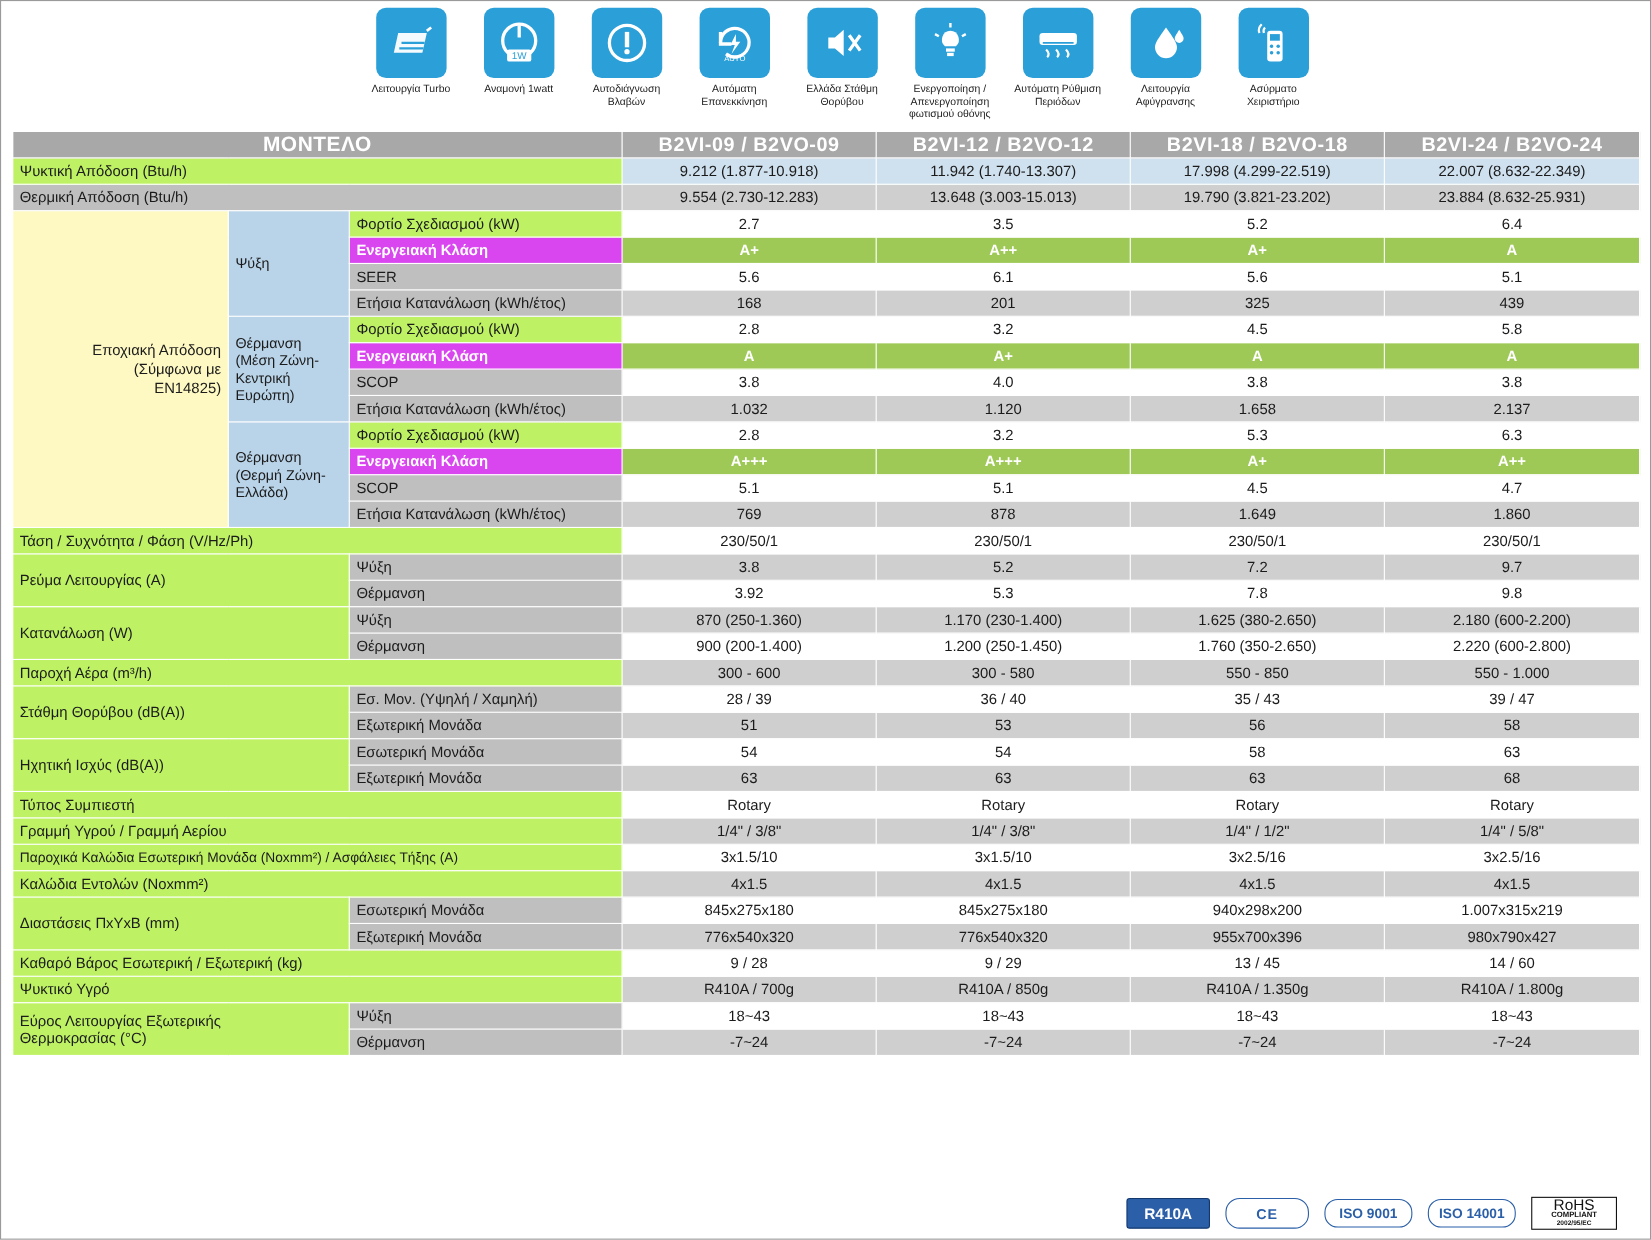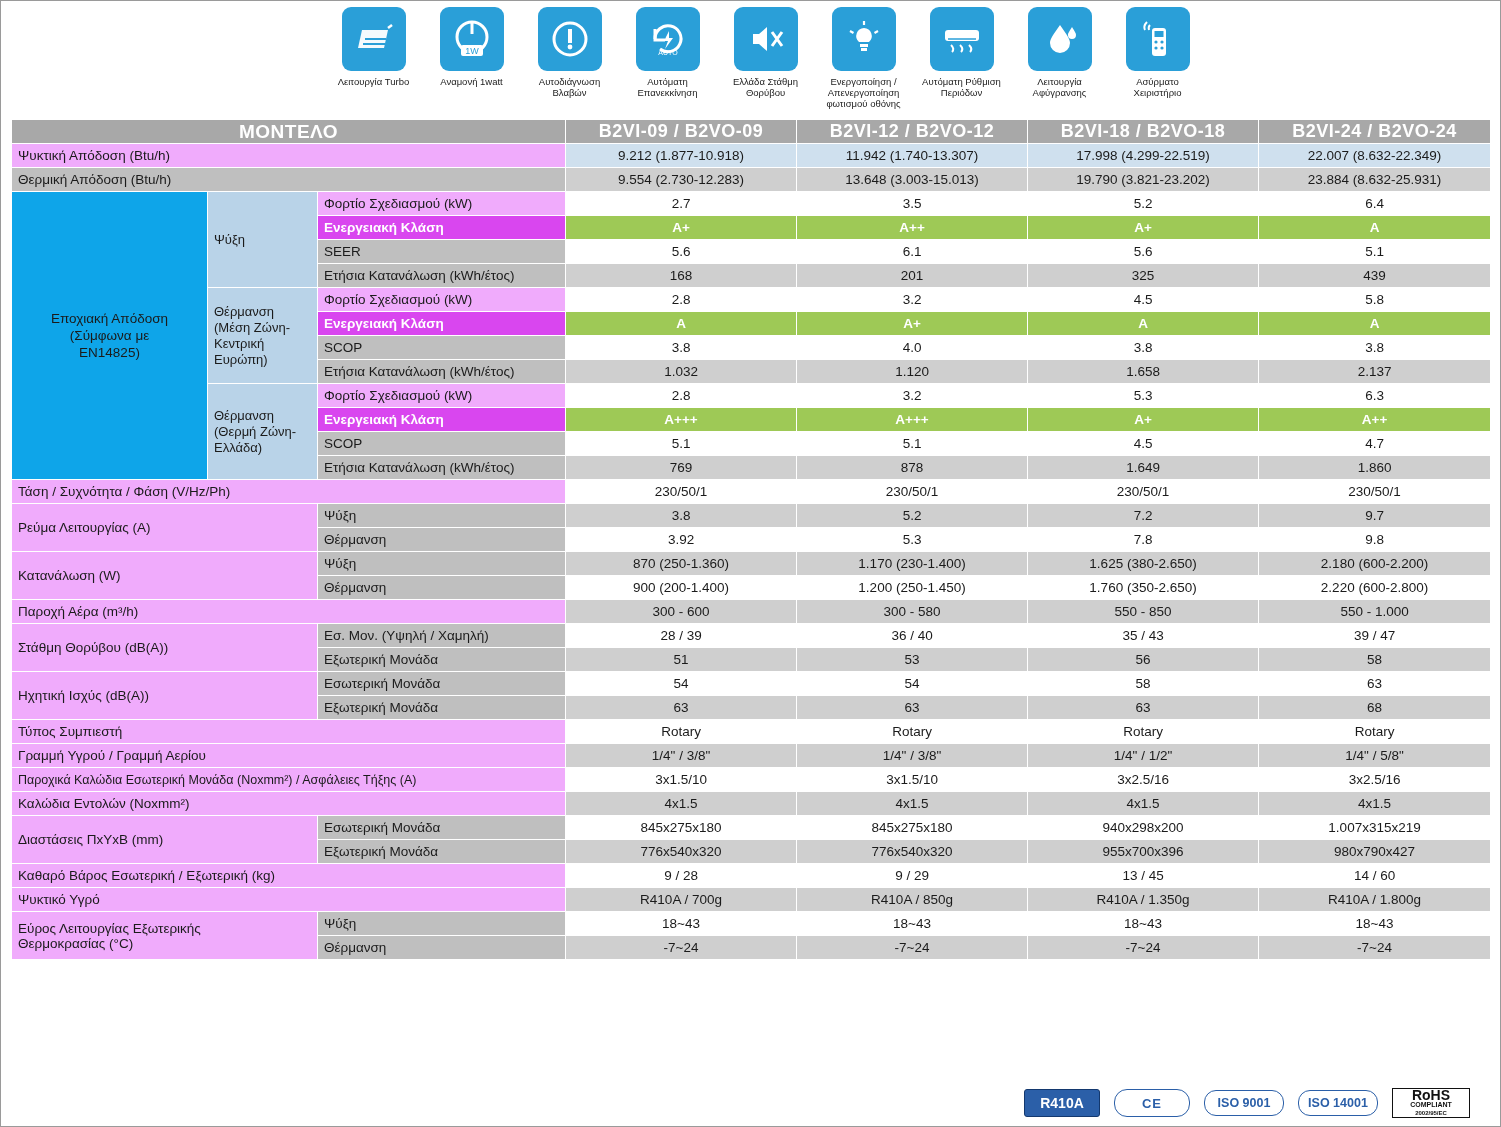--- a/index.html
+++ b/index.html
@@ -61,29 +61,29 @@
     color:#ffffff;
     font-weight:bold;
     font-size:19px;
     text-align:center;
     height:46px;
     letter-spacing:.5px;
   }
   .hdr.model{
     font-size:18px;
   }
-  .lbl-blue{background:#f0abfc;text-align:left;font-size:13.5px;}
+  .lbl-blue{background:#bef264;text-align:left;font-size:13.5px;}
   .lbl-grey{background:#bfbfbf;text-align:left;font-size:13.5px;}
   .val-blue{background:#cfe0ee;text-align:center;}
   .val-grey{background:#cfcfcf;text-align:center;}
   .val-white{background:#ffffff;text-align:center;}
   .en-green{background:#9ec956;color:#ffffff;text-align:center;font-weight:bold;}
   .lbl-green{background:#d946ef;color:#ffffff;text-align:left;font-weight:bold;}
   .small{font-size:12.5px;}
-  .tall-lbl{background:#0ea5e9;text-align:center;vertical-align:middle;font-size:13.5px;line-height:17px;}
+  .tall-lbl{background:#fef9c3;text-align:right;vertical-align:middle;font-size:13.5px;line-height:17px;}
   .mid-lbl{background:#b9d3e8;text-align:left;vertical-align:middle;font-size:13px;line-height:16px;}
   
   .footer{
     position:absolute;
     right:30px;bottom:8px;
     display:flex;align-items:center;gap:14px;
   }
   .logo{
     display:flex;align-items:center;justify-content:center;
     font-size:12px;color:#1b3f8f;
@@ -101,21 +101,21 @@
   }
   .logo-iso{
     width:78px;height:24px;border:1px solid #2b5fa8;border-radius:12px;
     color:#2b5fa8;font-size:12.5px;
   }
   .logo-rohs{
     width:78px;height:30px;border:1.5px solid #111;
     flex-direction:column;color:#111;line-height:9px;padding-top:2px;
     box-sizing:border-box;
   }
-  .logo-rohs .r1{font-size:14px;font-weight:bold;}
+  .logo-rohs .r1{font-size:14px;font-weight:normal;}
   .logo-rohs .r2{font-size:7px;font-weight:bold;}
   .logo-rohs .r3{font-size:6px;}
 </style>
 </head>
 <body>
 
 <div class="features">
 
   <div class="feature">
     <div class="badge">

